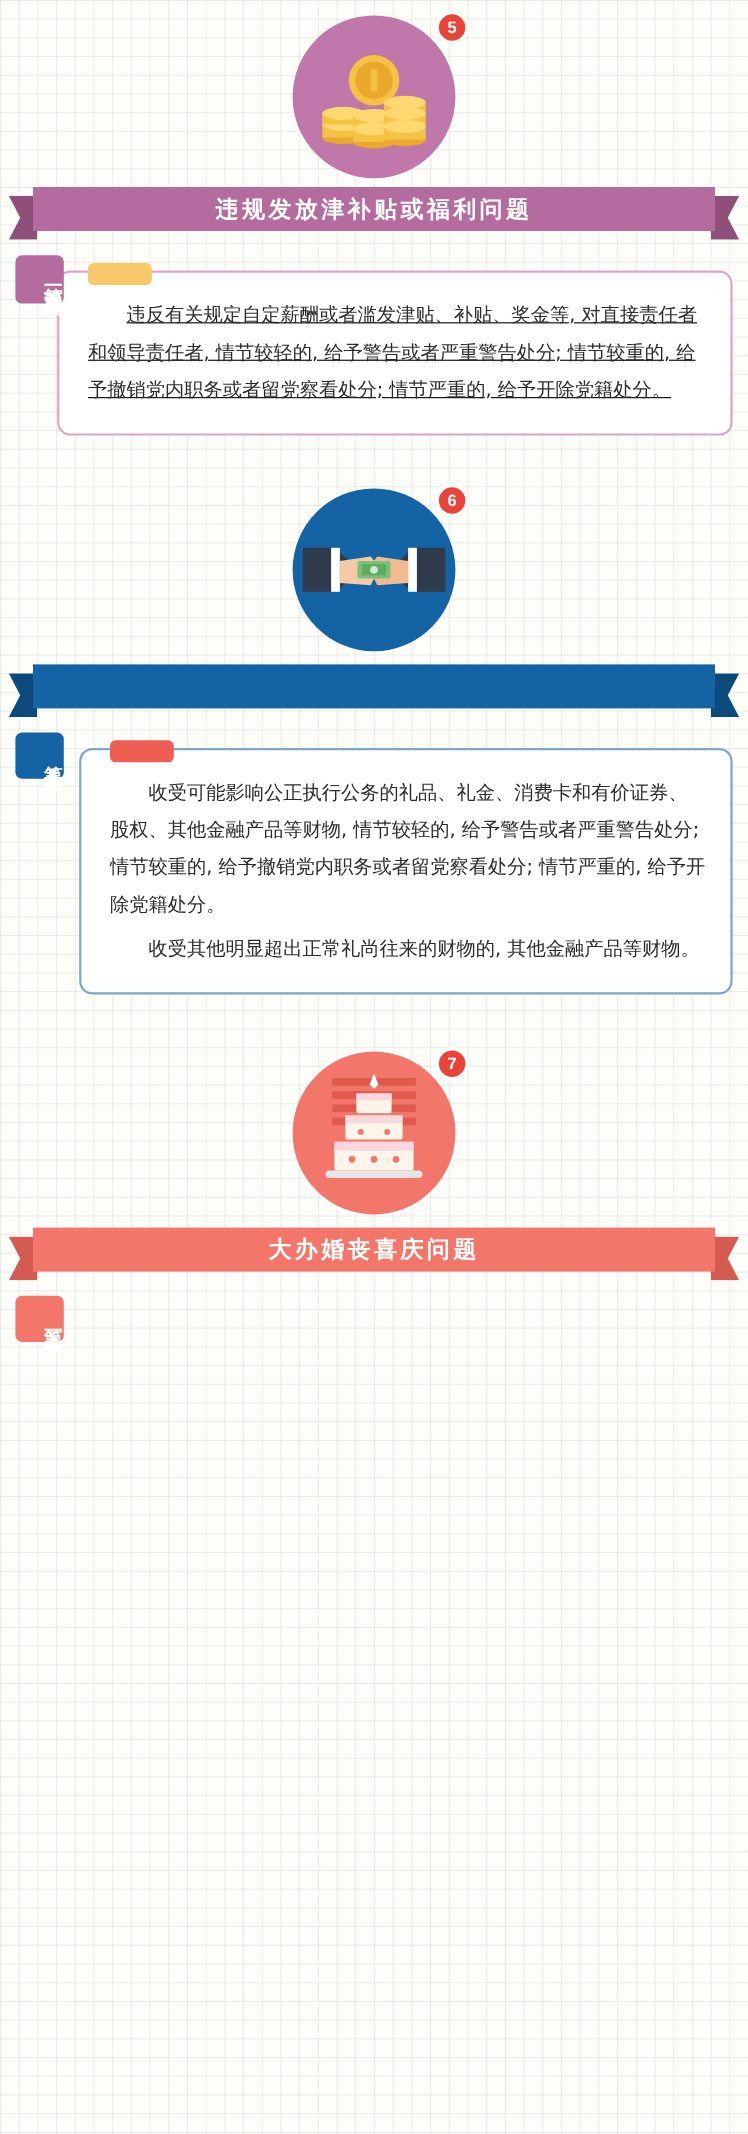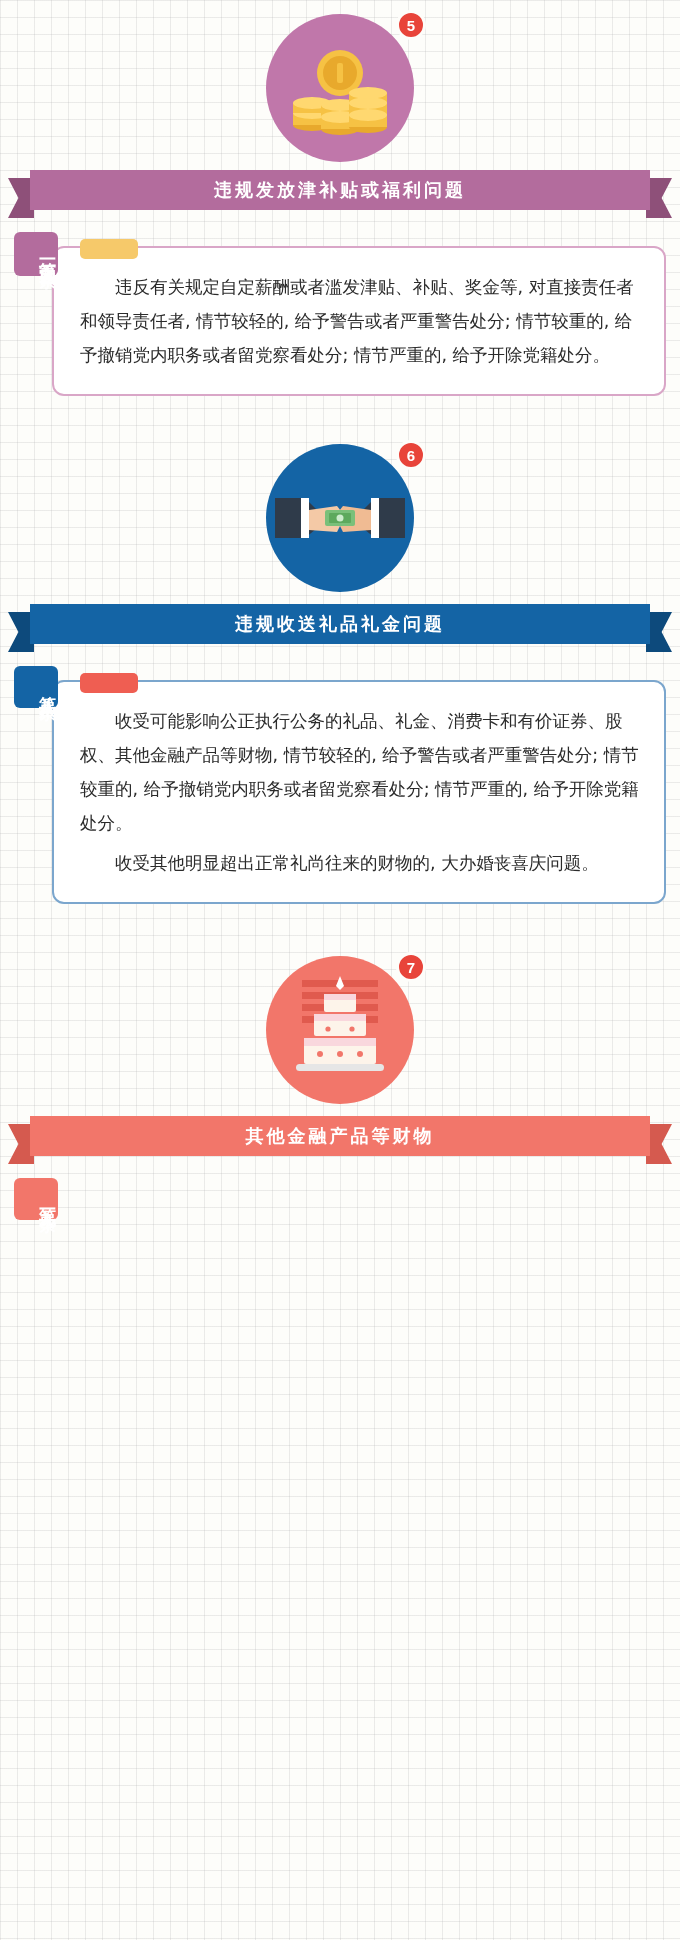--- a/index.html
+++ b/index.html
@@ -97,21 +97,21 @@
   .ribbon .tail.right.purple { clip-path: polygon(0 0, 100% 0, 60% 50%, 100% 100%, 0 100%); }
   .ribbon .tail.left.blue    { clip-path: polygon(0 0, 100% 0, 100% 100%, 0 100%, 40% 50%); }
   .ribbon .tail.right.blue   { clip-path: polygon(0 0, 100% 0, 60% 50%, 100% 100%, 0 100%); }
   .ribbon .tail.left.pink    { clip-path: polygon(0 0, 100% 0, 100% 100%, 0 100%, 40% 50%); }
   .ribbon .tail.right.pink   { clip-path: polygon(0 0, 100% 0, 60% 50%, 100% 100%, 0 100%); }
 
   .ribbon .title {
     position: relative;
     z-index: 3;
     color: #ffffff;
-    font-size: 18px;
+    font-size: 21px;
     font-weight: bold;
     letter-spacing: 3px;
     font-family: "DejaVu Sans", "Liberation Sans", sans-serif;
   }
 
   
   .article {
     position: relative;
     margin: 0 14px 0 14px;
     display: flex;
@@ -143,21 +143,21 @@
     flex: 1 1 auto;
     margin-left: -6px;
     margin-top: 14px;
     border: 2px solid;
     border-radius: 12px;
     background: #ffffff;
     padding: 22px 22px 22px 26px;
     box-sizing: border-box;
     z-index: 2;
   }
-  .art-body.purple { border-color: #d9a6c7; }
+  .art-body.purple { border-color: #d9a6c7; text-decoration: underline; }
   .art-body.blue   { border-color: #7ba6cd; }
   .art-body.pink   { border-color: #f6a79e; }
 
   .art-body p {
     margin: 0 0 6px 0;
     text-indent: 2em;
     font-size: 17.5px;
     line-height: 34px;
     color: #2b2b2b;
     font-family: "DejaVu Sans", "Liberation Sans", sans-serif;
@@ -256,29 +256,28 @@
           <rect x="54" y="37" width="22" height="10" rx="1" fill="#5da95d"></rect>
           <circle cx="65" cy="42" r="3.5" fill="#cdeccd"></circle>
         </svg>
       </div>
     </div>
 
     <div class="ribbon" style="margin-top:12px;">
       <div class="tail left blue"></div>
       <div class="tail right blue"></div>
       <div class="bar blue"></div>
-      <div class="title">违规收送礼品礼金问题</div>
-    </div>
-
-    <div class="article" style="margin-top:22px;">
+    </div>
+
+    <div class="article" style="margin-top:22px;gap:20px;">
       <div class="art-tab blue">第八十八条</div>
       <div class="art-body blue">
         <div class="chip red"></div>
         <p>收受可能影响公正执行公务的礼品、礼金、消费卡和有价证券、股权、其他金融产品等财物, 情节较轻的, 给予警告或者严重警告处分; 情节较重的, 给予撤销党内职务或者留党察看处分; 情节严重的, 给予开除党籍处分。</p>
-        <p>收受其他明显超出正常礼尚往来的财物的, 大办婚丧喜庆问题。</p>
+        <p>收受其他明显超出正常礼尚往来的财物的, 其他金融产品等财物。</p>
       </div>
     </div>
 
   </div>
 
   <div class="section" style="margin-top:52px;">
 
     <div class="illus-wrap">
       <div class="circle pink">
         <div class="num-badge">7</div>
@@ -312,21 +311,21 @@
             <circle cx="72" cy="59" r="2.6"></circle>
           </g>
         </svg>
       </div>
     </div>
 
     <div class="ribbon" style="margin-top:12px;">
       <div class="tail left pink"></div>
       <div class="tail right pink"></div>
       <div class="bar pink"></div>
-      <div class="title">其他金融产品等财物</div>
+      <div class="title">大办婚丧喜庆问题</div>
     </div>
 
     <div class="article" style="margin-top:22px;">
       <div class="art-tab pink">第九十一条</div>
     </div>
   </div>
 
 </div>
 
 </body></html>

